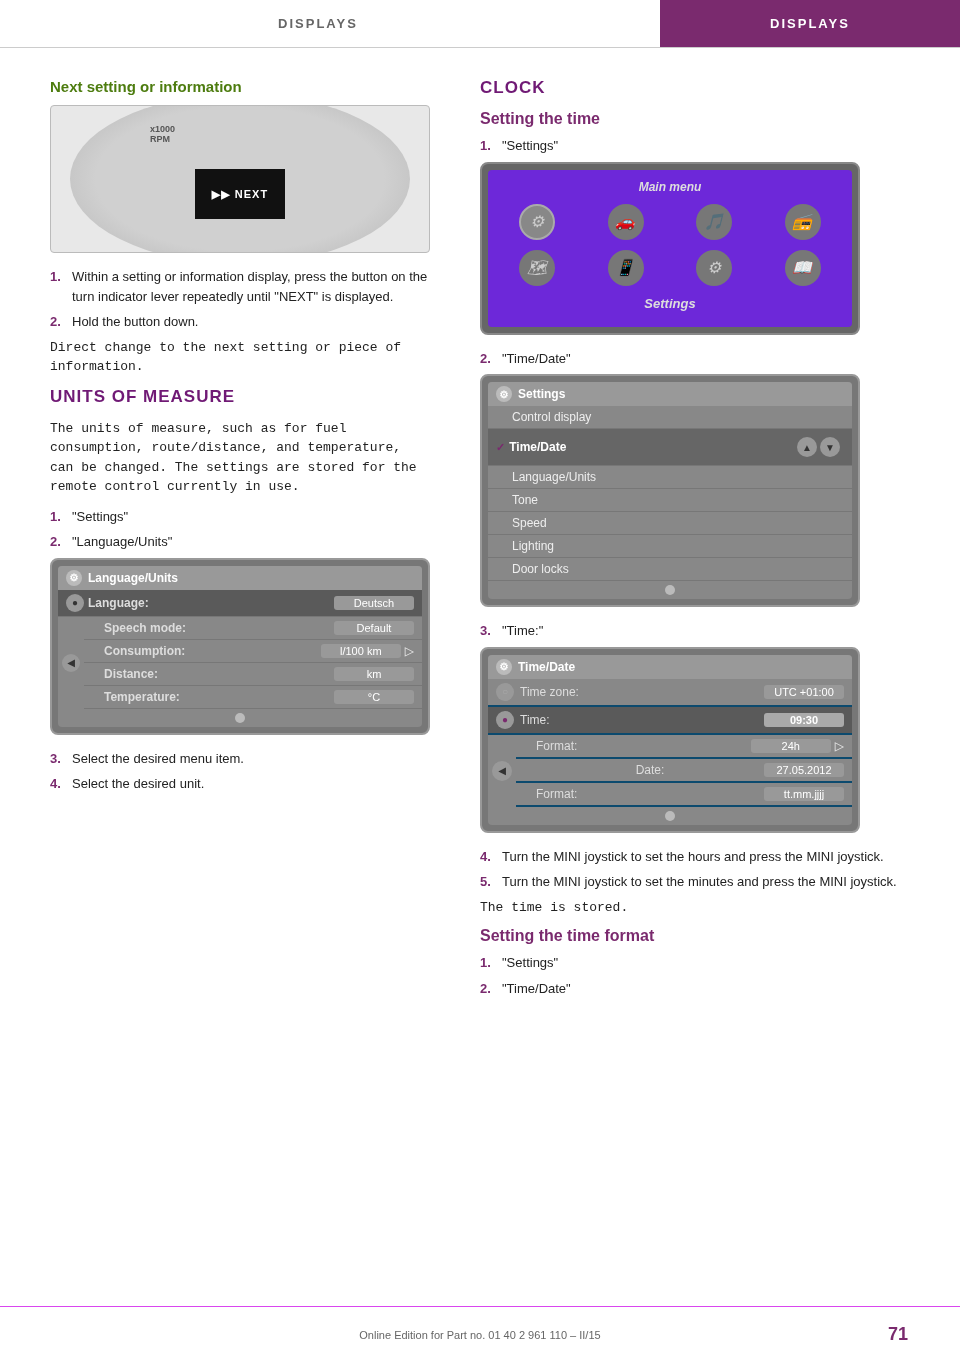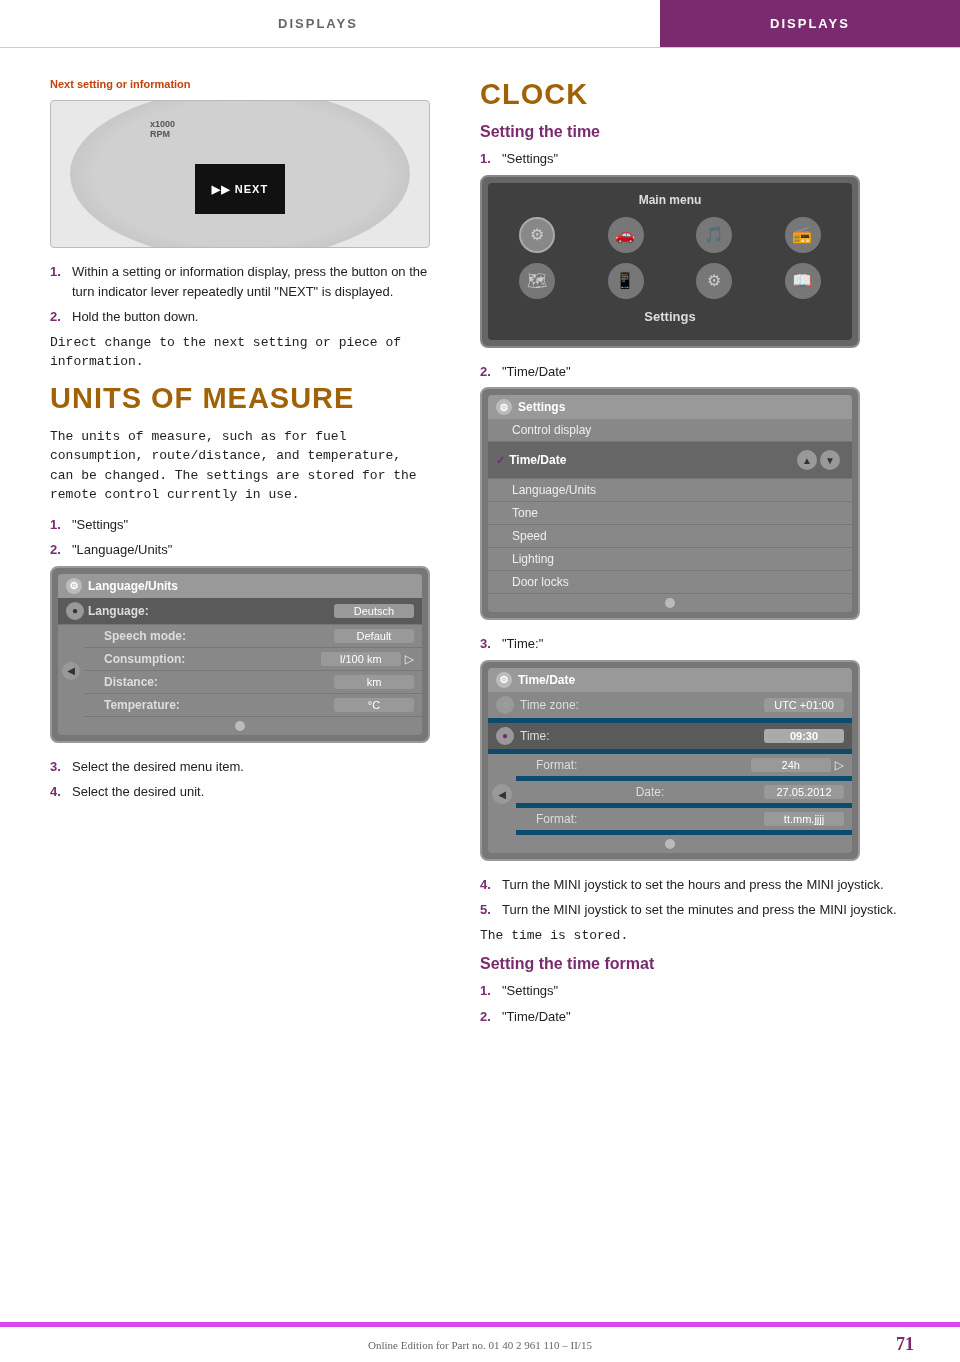--- a/index.html
+++ b/index.html
@@ -58,28 +58,28 @@
     }
 
     
     .right-col {
       width: 500px;
       padding: 0 30px 0 20px;
     }
 
     
     .section-title-small {
-      color: #c2410c;
-      font-size: 11px;
+      color: #4d7c0f;
+      font-size: 15px;
       font-weight: bold;
       margin-bottom: 10px;
     }
     .section-title-large {
-      color: #a16207;
-      font-size: 29px;
+      color: #701a75;
+      font-size: 17px;
       font-weight: bold;
       letter-spacing: 1px;
       margin-bottom: 12px;
       text-transform: uppercase;
     }
     .section-title-medium {
       color: #7a2a6e;
       font-size: 16px;
       font-weight: bold;
       margin-bottom: 8px;
@@ -246,21 +246,21 @@
     .timedate-inner {
       background: #888;
       border-radius: 4px;
       overflow: hidden;
     }
     .timedate-row {
       display: flex;
       padding: 4px 8px;
       color: #eee;
       font-size: 12px;
-      border-bottom: 5px solid #0c4a6e;
+      border-bottom: 2px solid #0c4a6e;
       align-items: center;
     }
     .timedate-row.selected {
       background: #5a5a5a;
     }
     .timedate-label {
       flex: 1;
       color: #ddd;
     }
     .timedate-value {
@@ -343,50 +343,50 @@
       height: 10px;
       background: #bbb;
       border-radius: 50%;
     }
 
     
     .page-footer {
       position: absolute;
       bottom: 0;
       width: 100%;
-      height: 40px;
-      display: flex;
-      align-items: center;
-      justify-content: center;
-      border-top: 5px solid #d946ef;
+      height: 56px;
+      display: flex;
+      align-items: center;
+      justify-content: center;
+      border-top: 1px solid #d946ef;
       font-size: 11px;
       color: #666;
-      font-family: Liberation Serif, serif;
     }
     .page-number {
       position: absolute;
-      right: 46px;
+      right: 52px;
       font-size: 18px;
       font-weight: bold;
       color: #7a2a6e;
     }
 
     
     .mainmenu-screen {
       width: 380px;
       background: #666;
       border-radius: 8px;
       margin-bottom: 14px;
       padding: 6px;
       border: 2px solid #888;
     }
     .mainmenu-inner {
-      background: #404040;
+      background: #6d28d9;
       border-radius: 4px;
       padding: 10px;
+      font-style: italic;
     }
     .mainmenu-title {
       text-align: center;
       color: #ddd;
       font-size: 12px;
       font-weight: bold;
       margin-bottom: 10px;
     }
     .mainmenu-icons-grid {
       display: grid;

